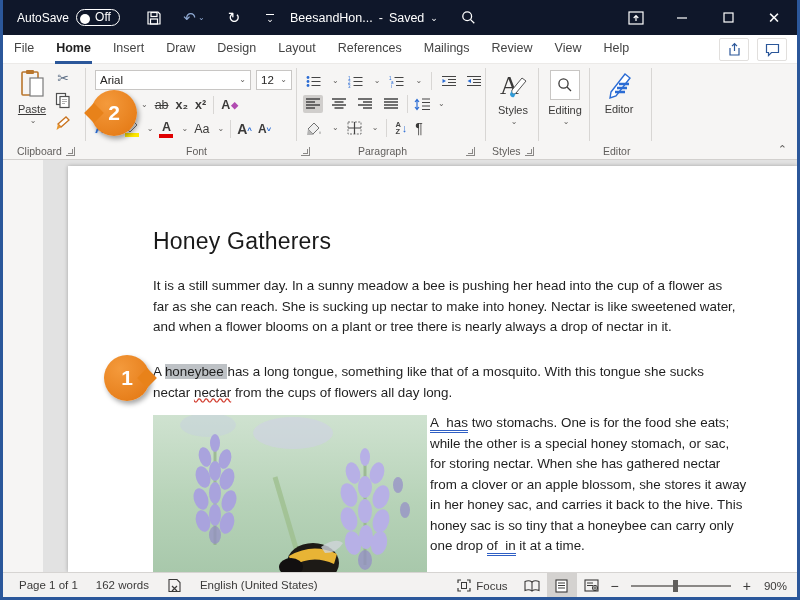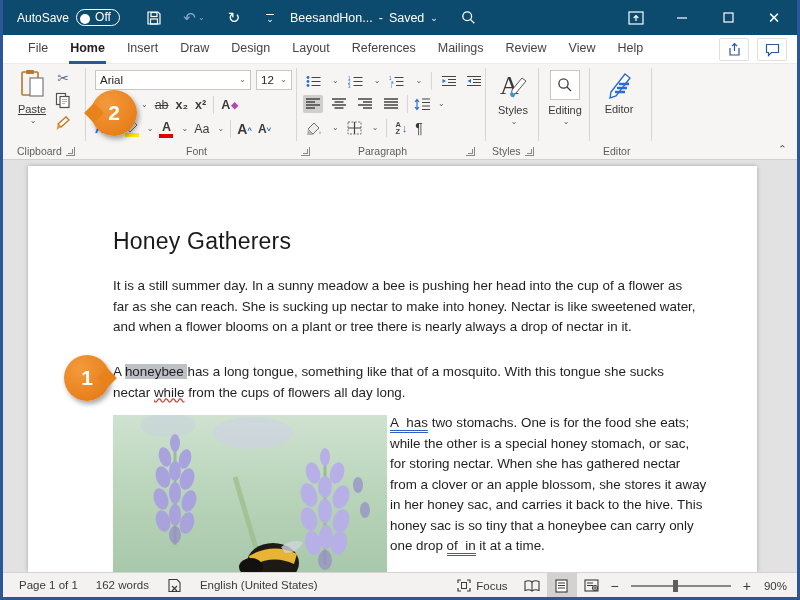--- a/index.html
+++ b/index.html
@@ -2,33 +2,33 @@
 <html><head>
 <meta charset="utf-8">
 <style>
   * { margin:0; padding:0; box-sizing:border-box; }
   html,body { width:800px; height:600px; font-family:"Liberation Sans", sans-serif; }
   .window {
     position:relative; width:800px; height:600px; background:#f6f5f4; overflow:hidden;
     border-left:3px solid #2b579a; border-right:3px solid #2b579a; border-bottom:3px solid #2b579a;
   }
   
-  .titlebar { position:relative; height:35px; background:#0c4a6e; color:#fff; font-size:12px; }
+  .titlebar { position:relative; height:35px; background:#0f172a; color:#fff; font-size:12px; }
   .titlebar .abs { position:absolute; top:0; height:35px; display:flex; align-items:center; }
   .autosave-wrap { left:14px; gap:7px; }
   .as-pill { display:flex; align-items:flex-end; gap:5px; border:1px solid #fff; border-radius:9px; padding:1px 8px 1px 3px; height:17px; cursor:pointer; }
   .as-knob { width:10px; height:10px; border-radius:50%; background:#fff; }
   .tb-btn { width:26px; display:flex; justify-content:center; align-items:center; height:35px; cursor:pointer; }
   .undo-dim { color:#8fa9d2; }
   .qat-caret { display:flex; flex-direction:column; align-items:center; line-height:5px; font-size:9px; }
   .qat-caret .bar { width:8px; border-top:1px solid #fff; margin-bottom:2px; }
   .doc-title-wrap { left:287px; gap:6px; font-size:12.5px; }
   .win-ctl { justify-content:center; width:46px; }
   
-  .menubar { position:relative; height:29px; background:#ffffff; display:flex; align-items:center; padding-left:14px; gap:0; border-bottom:1px solid #eceae8; }
+  .menubar { position:relative; height:29px; background:#ffffff; display:flex; align-items:center; gap:0; border-bottom:1px solid #eceae8; }
   .tab { font-size:12.5px; color:#444; padding:0 11px; height:29px; line-height:27px; cursor:pointer; position:relative; }
   .tab.active { color:#1f1f1f; font-weight:700; }
   .tab.active::after { content:""; position:absolute; left:10px; right:10px; bottom:0; border-bottom:3px solid #2b579a; }
   .menubar-right { position:absolute; right:10px; top:3px; display:flex; gap:8px; }
   .mb-sq { width:30px; height:23px; border:1px solid #e1dfdd; border-radius:2px; display:flex; align-items:center; justify-content:center; cursor:pointer; background:#fff; }
   
   .ribbon { position:relative; height:96px; background:#f6f5f4; border-bottom:1px solid #d2d0ce; font-size:11px; color:#3b3a39; }
   .rdiv { position:absolute; top:4px; bottom:18px; width:1px; background:#d8d6d4; }
   .grp-label { position:absolute; bottom:2px; font-size:10.5px; color:#605e5c; display:flex; align-items:center; gap:4px; }
   .launcher { width:9px; height:9px; border-right:1px solid #8a8886; border-bottom:1px solid #8a8886; position:relative; cursor:pointer; }
@@ -37,21 +37,21 @@
   .ric { display:inline-flex; align-items:center; justify-content:center; cursor:pointer; border-radius:2px; }
   .paste-btn { position:absolute; left:9px; top:5px; width:40px; height:76px; display:flex; flex-direction:column; align-items:center; cursor:pointer; }
   .clip-col { position:absolute; left:52px; top:6px; display:flex; flex-direction:column; gap:6px; }
   .combo { position:absolute; background:#fff; border:1px solid #c8c6c4; display:flex; align-items:center; justify-content:space-between; padding:0 4px; font-size:11.5px; color:#252423; cursor:pointer; }
   .fr { position:absolute; display:flex; align-items:center; gap:3px; }
   .glyph { font-size:12.5px; font-weight:700; color:#3b3a39; }
   .bar-under { display:flex; flex-direction:column; align-items:center; line-height:11px; }
   .styles-btn,.editing-btn,.editor-btn { position:absolute; display:flex; flex-direction:column; align-items:center; cursor:pointer; }
   .collapse-chev { position:absolute; right:10px; bottom:3px; font-size:11px; color:#605e5c; cursor:pointer; }
   
-  .docarea { position:relative; height:412px; background:#e2e2e2; }
+  .docarea { position:relative; height:412px; background:#e2e2e2;margin-left:40px; }
   .page { position:absolute; left:25px; top:6px; width:729px; height:406px; background:#fff; box-shadow:0 0 4px rgba(0,0,0,.28); }
   .doc-title { position:absolute; left:85px; top:62px; font-size:23px; color:#1a1a1a; letter-spacing:.2px; }
   .body-text { font-size:13.4px; line-height:20.5px; color:#1f1f1f; }
   .p1 { position:absolute; left:85px; top:110px; width:588px; }
   .p2 { position:absolute; left:85px; top:196px; width:588px; }
   .p3 { position:absolute; left:362px; top:247px; width:318px; }
   .sel { background:#bdc1c5; }
   .sp-err { text-decoration:underline wavy #d23f31; text-decoration-skip-ink:none; }
   .gr-err { border-bottom:3px double #2f5fc4; }
   .doc-photo { position:absolute; left:85px; top:249px; width:274px; height:157px; overflow:hidden; }
@@ -399,21 +399,21 @@
 
   <div class="docarea">
     <div class="page">
       <div class="doc-title">Honey Gatherers</div>
 
       <div class="body-text p1">
         <span>It is a still summer day. In a sunny meadow a bee is pushing her head into the cup of a flower as far as she can reach. She is sucking up nectar to make into honey. Nectar is like sweetened water, and when a flower blooms on a plant or tree there is nearly always a drop of nectar in it.</span>
       </div>
 
       <div class="body-text p2">
-        <span>A </span><span class="sel">honeybee </span><span>has a long tongue, something like that of a mosquito. With this tongue she sucks nectar </span><span class="sp-err">while</span><span> from the cups of flowers all day long.</span>
+        <span>A </span><span class="sel">honeybee </span><span>has a long tongue, something like that of a mosquito. With this tongue she sucks nectar </span><span class="sp-err">nectar</span><span> from the cups of flowers all day long.</span>
       </div>
 
       <div class="doc-photo">
         <svg width="274" height="157" viewBox="0 0 274 157" preserveAspectRatio="none">
           <defs>
             <linearGradient id="bg" x1="0" y1="0" x2="0" y2="1">
               <stop offset="0" stop-color="#cfe2d0"></stop>
                 <stop offset=".55" stop-color="#b7d3b8"></stop>
                 <stop offset="1" stop-color="#a8c8ab"></stop>
             </linearGradient>

